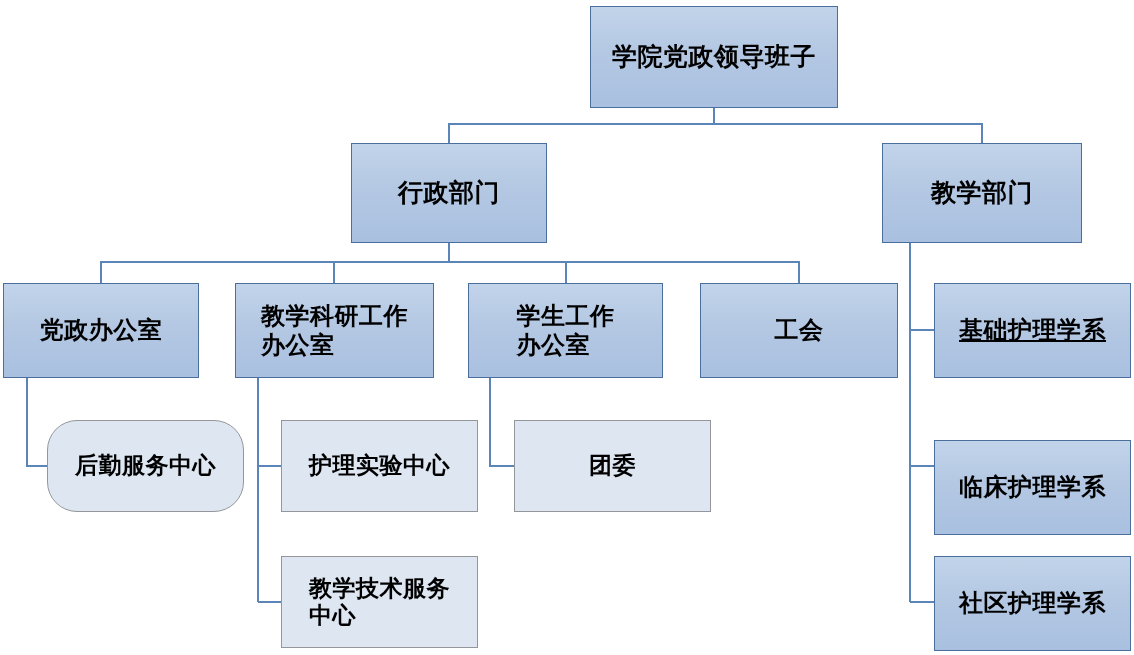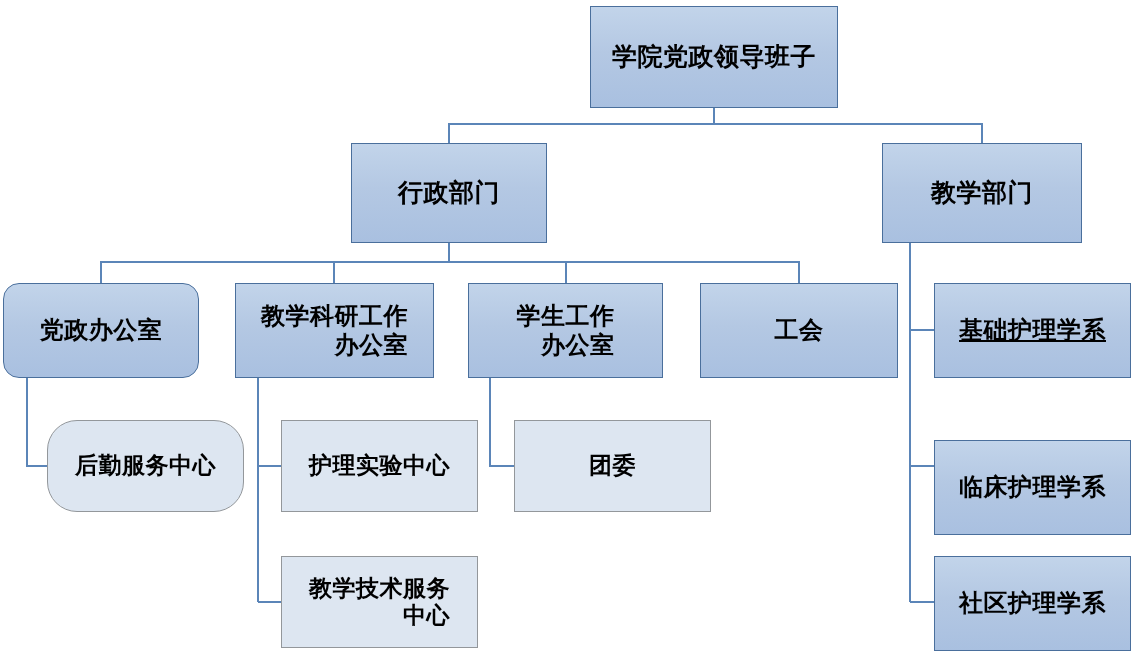--- a/index.html
+++ b/index.html
@@ -23,21 +23,21 @@
     width: 1134px;
     height: 655px;
     pointer-events: none;
   }
   .node {
     position: absolute;
     box-sizing: border-box;
     display: flex;
     align-items: center;
     justify-content: center;
-    text-align: right;
+    text-align: left;
     color: #000000;
     font-weight: bold;
     letter-spacing: 0.5px;
     line-height: 1.18;
     padding: 2px 20px;
   }
   
   .node.primary {
     background: linear-gradient(to bottom, #c2d4ea 0%, #b4c8e3 45%, #a9c0e0 100%);
     border: 1px solid #4a6f9c;
@@ -79,21 +79,21 @@
   <div id="node-layer">
       <div class="node primary" style="left: 590px; top: 6px; width: 248px; height: 102px; font-size: 25px;">
         <span class="node-label">学院党政领导班子</span>
       </div>
       <div class="node primary" style="left: 351px; top: 143px; width: 196px; height: 100px; font-size: 25px;">
         <span class="node-label">行政部门</span>
       </div>
       <div class="node primary" style="left: 882px; top: 143px; width: 200px; height: 100px; font-size: 25px;">
         <span class="node-label">教学部门</span>
       </div>
-      <div class="node primary" style="left: 3px; top: 283px; width: 196px; height: 95px; font-size: 24px; border-radius: 16px;">
+      <div class="node primary" style="left: 3px; top: 283px; width: 196px; height: 95px; font-size: 24px;">
         <span class="node-label">党政办公室</span>
       </div>
       <div class="node primary" style="left: 235px; top: 283px; width: 199px; height: 95px; font-size: 24px;">
         <span class="node-label">教学科研工作
 办公室</span>
       </div>
       <div class="node primary" style="left: 468px; top: 283px; width: 195px; height: 95px; font-size: 24px;">
         <span class="node-label">学生工作
 办公室</span>
       </div>

